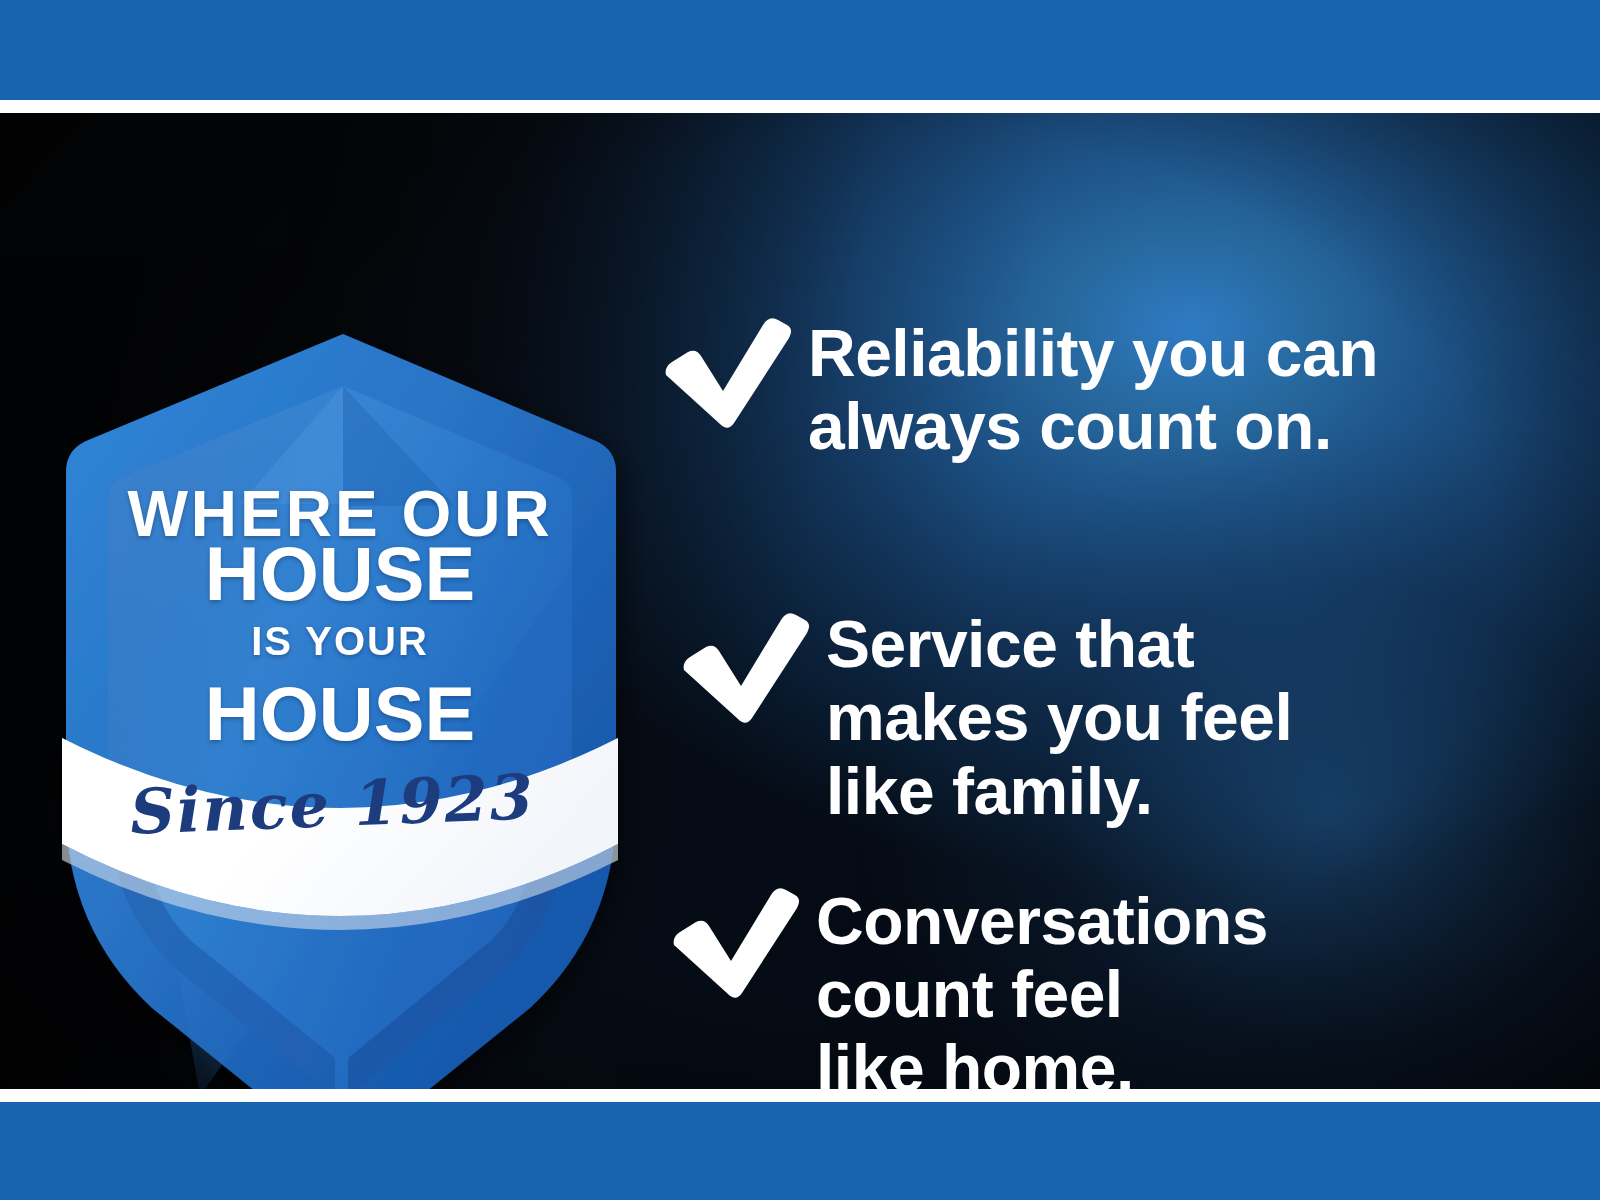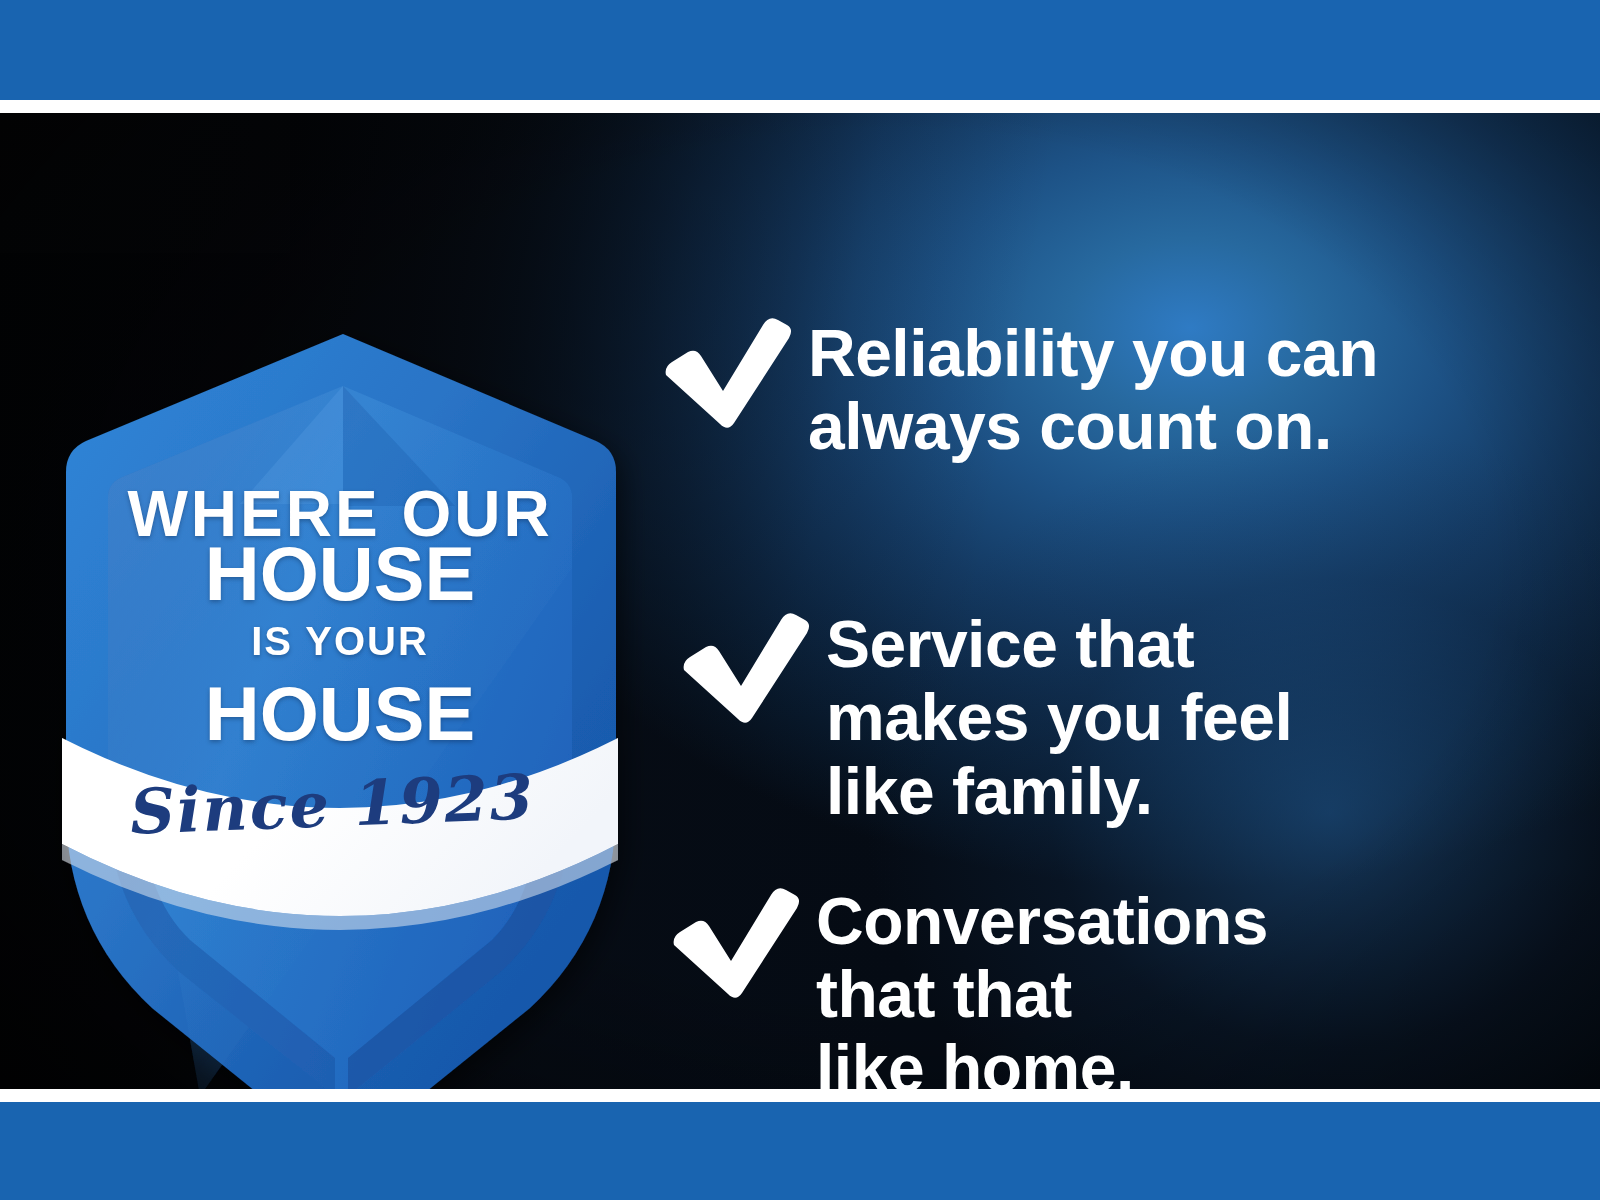--- a/index.html
+++ b/index.html
@@ -257,21 +257,21 @@
 like family.</div>
       </div>
 
       <div class="bullet b3">
         <div class="check">
           <svg viewBox="0 0 132 118" xmlns="http://www.w3.org/2000/svg">
             <path d="M6 64 Q4 56 12 51 L28 41 Q36 37 41 45 L63 80 L103 14 Q109 4 118 9 L127 14 Q134 18 129 27 L74 112 Q68 121 60 113 Z" fill="#ffffff"></path>
           </svg>
         </div>
         <div class="bullet-text">Conversations
-that that
+count feel
 like home.</div>
       </div>
 
     </div>
   </div>
 
   <div class="brandbar bottom"></div>
 </div>
 
 </body></html>

